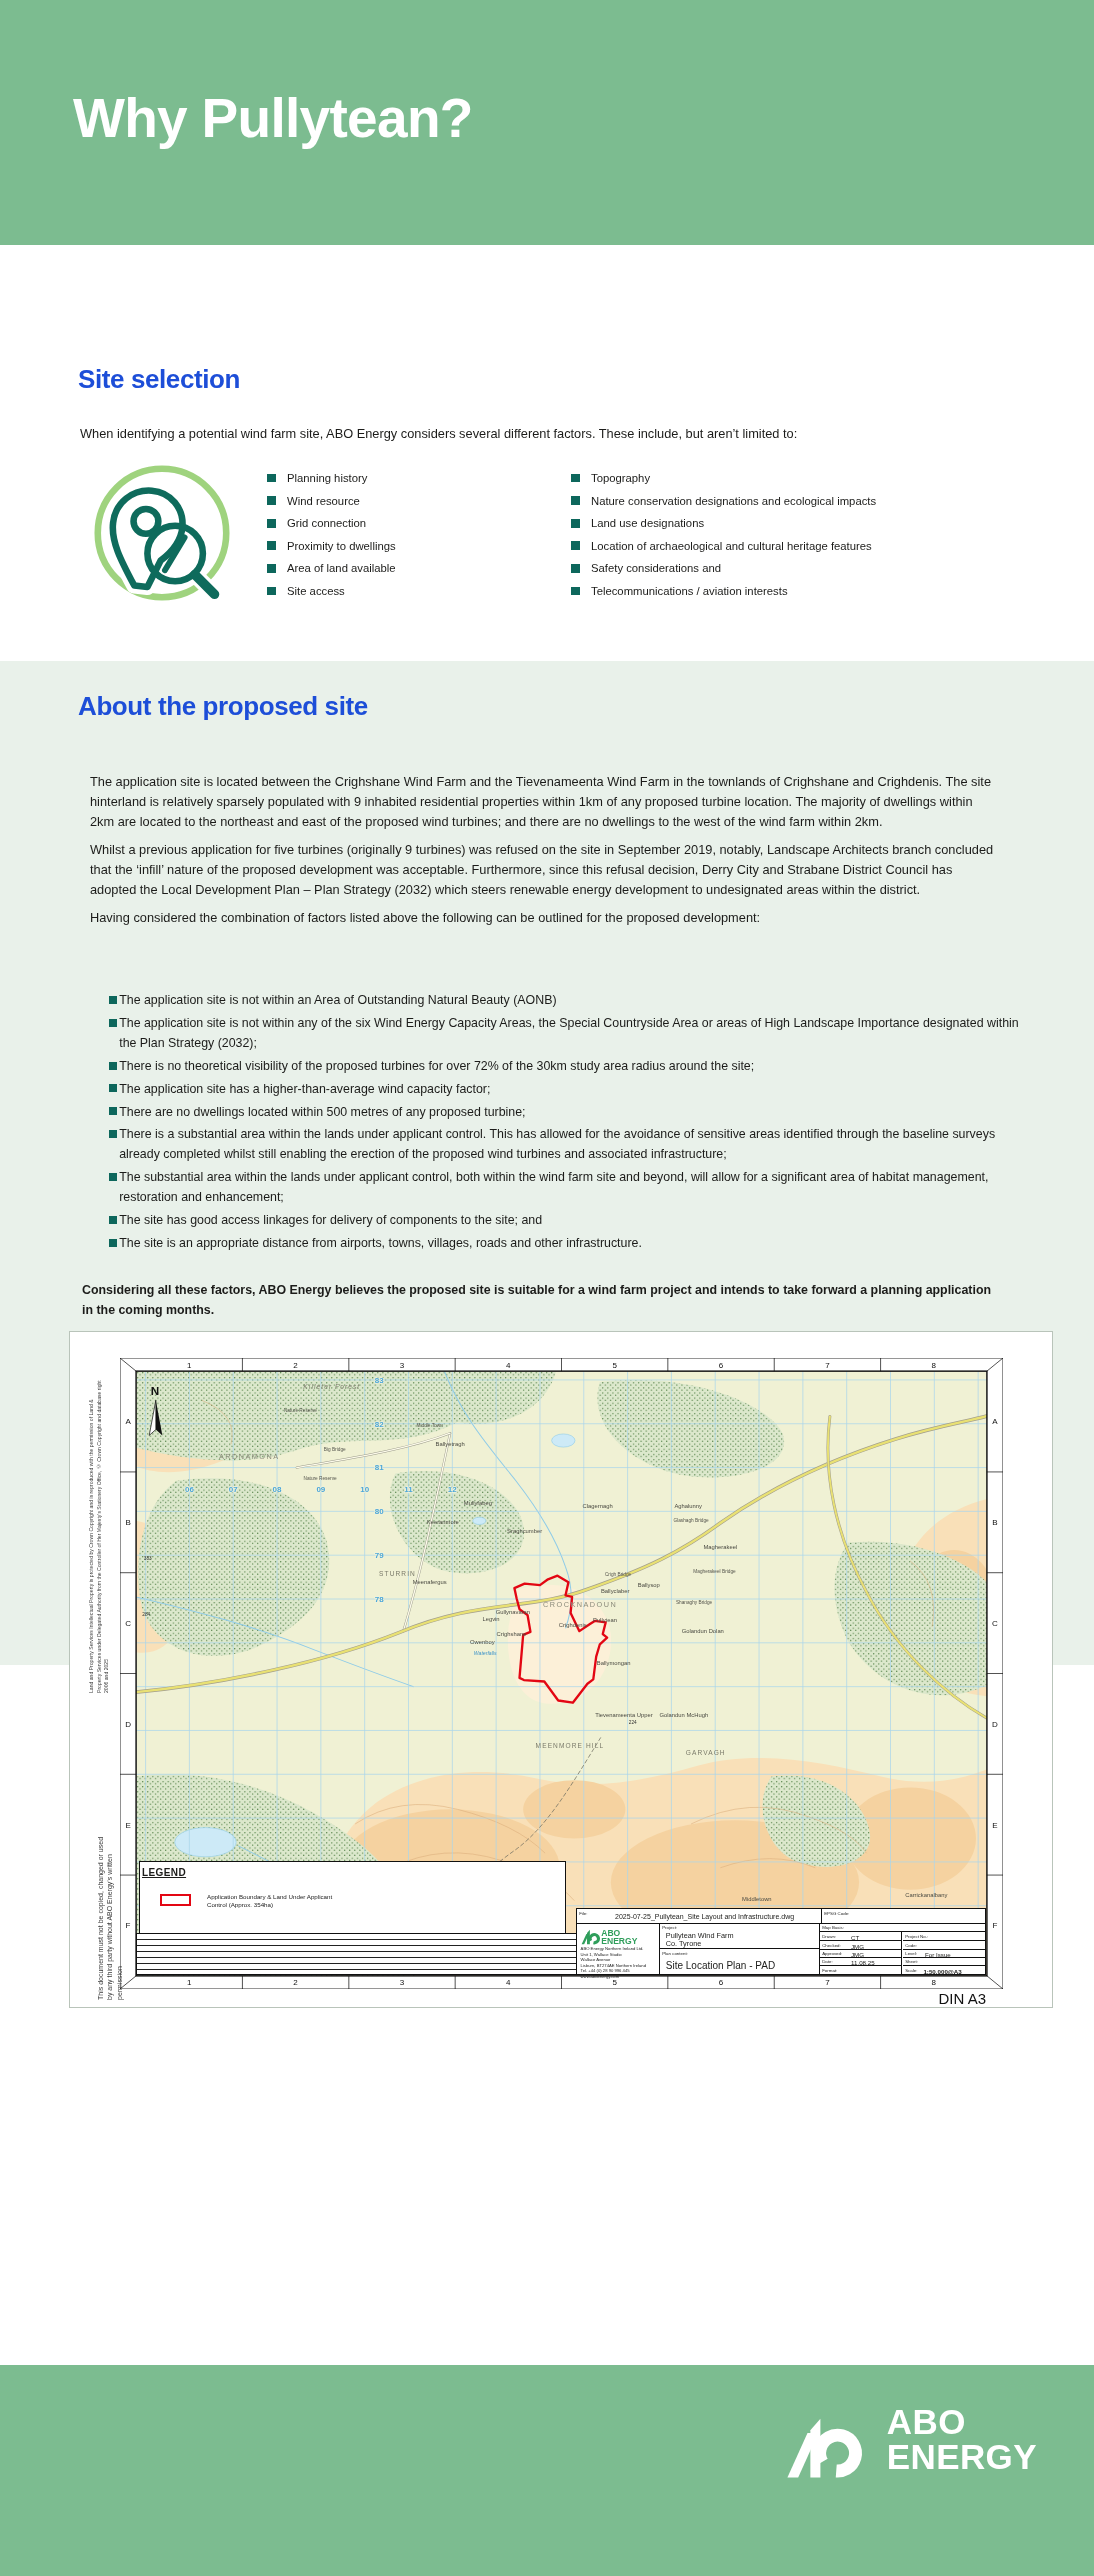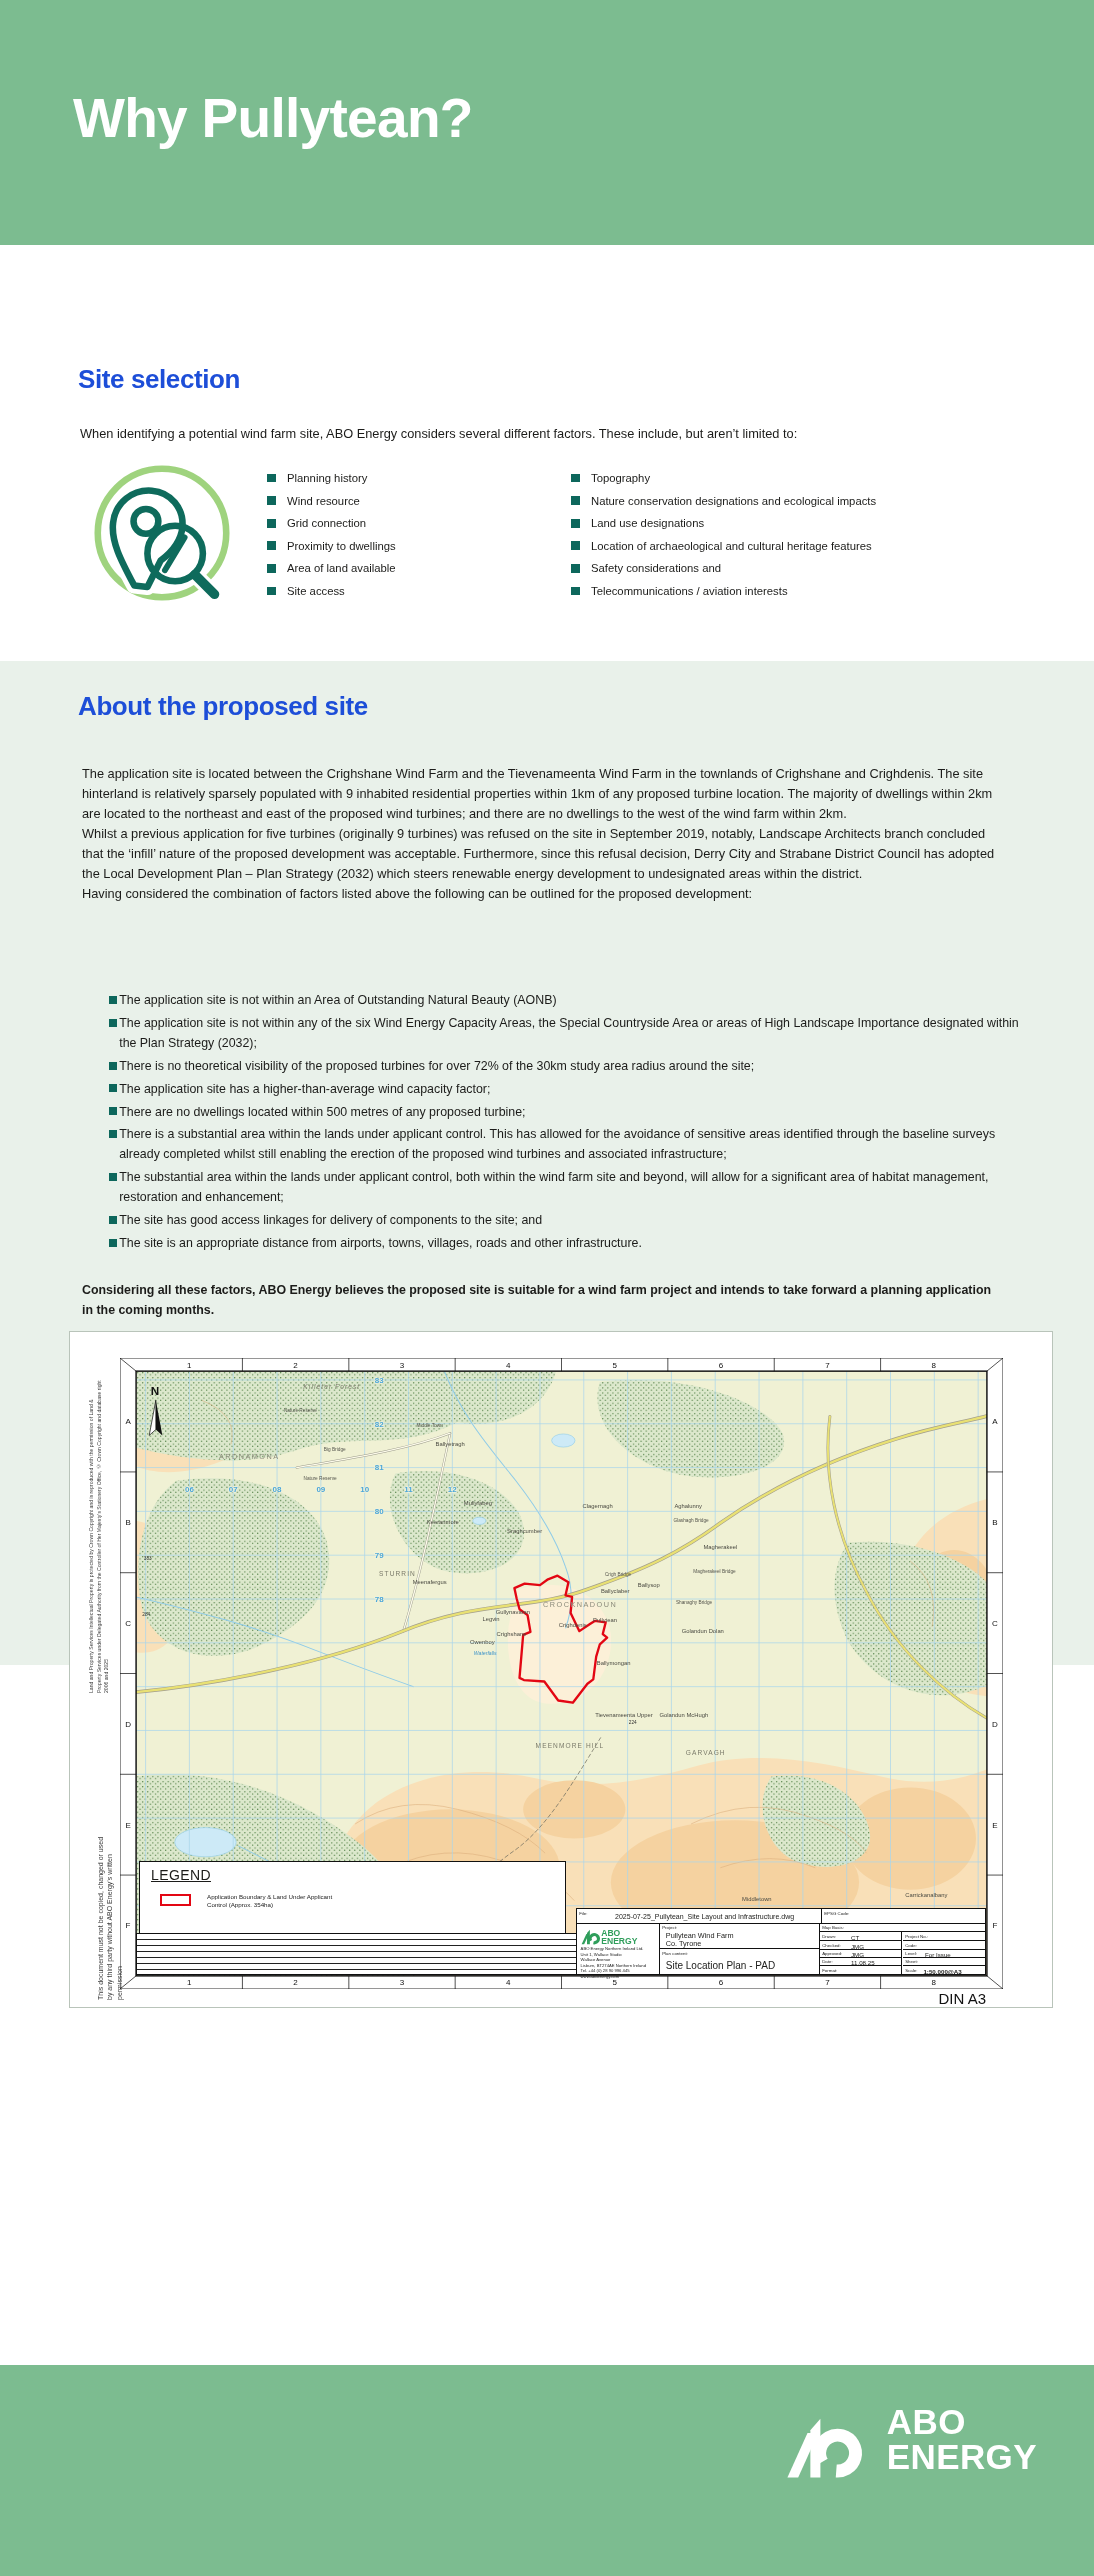--- a/index.html
+++ b/index.html
@@ -15,33 +15,33 @@
   #mint{left:0;top:661px;width:1095px;height:1004px;background:#e9f1ea;}
   
   .h2{font-size:26px;font-weight:bold;color:#1d4ed8;letter-spacing:-0.4px;}
   
   #intro{left:80px;top:426px;width:949px;font-size:12.8px;}
   .flist{list-style:none;margin:0;padding:0;width:453px;}
   .flist li{position:relative;padding-left:20px;line-height:22.6px;font-size:11.3px;}
   .flist li::before{content:"";position:absolute;left:0;top:6.6px;width:8.8px;height:8.8px;background:#0d675c;}
   
   #abody{left:82px;top:764px;width:923px;font-size:12.8px;line-height:20px;}
-  #abody p{margin:0;}
+  #abody p{margin:8px;}
   .blist{list-style:none;margin:16px;padding:0;left:93px;top:974px;width:916px;}
   .blist li{position:relative;padding-left:10.2px;font-size:12.4px;line-height:20px;margin-bottom:2.9px;}
   .blist li::before{content:"";position:absolute;left:0;top:5.8px;width:8px;height:8px;background:#0d675c;}
   #closing{left:82px;top:1280px;width:912px;font-size:12.4px;line-height:20px;font-weight:bold;}
   
   #sheet{left:69px;top:1331px;width:984px;height:677px;background:#ffffff;border:0.7px solid #b9c4ba;box-sizing:border-box;}
   #sheet .vert{position:absolute;writing-mode:vertical-rl;transform:rotate(180deg);color:#3a3a3a;}
   #vcopy{left:17.5px;top:47px;height:314px;font-size:5.1px;line-height:1.5;}
   #vnotice{left:26px;top:502px;height:166px;font-size:7px;line-height:1.35;color:#444;}
   #mapsvg{left:50px;top:25.5px;width:883px;height:631px;}
   #legend{left:69px;top:529px;width:427px;height:73px;background:#ffffff;border:1.1px solid #111;box-sizing:border-box;z-index:3;}
-  #legend .lt{position:absolute;left:11px;top:5.1px;font-size:14px;font-weight:normal;text-decoration:underline;letter-spacing:0.4px;}
+  #legend .lt{position:absolute;left:2px;top:5.1px;font-size:10px;font-weight:bold;text-decoration:underline;letter-spacing:0.4px;}
   #legend .sw{position:absolute;left:20.4px;top:32px;width:31px;height:11.7px;border:2.2px solid #e30613;box-sizing:border-box;}
   #legend .li{position:absolute;left:67px;top:31px;width:139px;font-size:6.2px;line-height:1.35;color:#222;}
   #revs{left:66px;top:601px;width:441px;height:42px;border:0.7px solid #111;box-sizing:border-box;background:#fff;z-index:2;}
   .rev-row{height:6px;box-sizing:border-box;border-bottom:0.7px solid #222;}
   .rev-row:last-child{border-bottom:none;}
   #tblock{left:506px;top:576px;width:410px;height:67px;background:#fff;border:1.1px solid #111;box-sizing:border-box;z-index:3;font-size:4.7px;}
   #tblock .cell{position:absolute;box-sizing:border-box;border:0 solid #111;}
   #tblock .lab{position:absolute;left:2.2px;top:1.5px;font-size:4.4px;color:#222;}
   #din{left:832px;top:658px;width:84px;text-align:right;font-size:15px;color:#111;}
   

